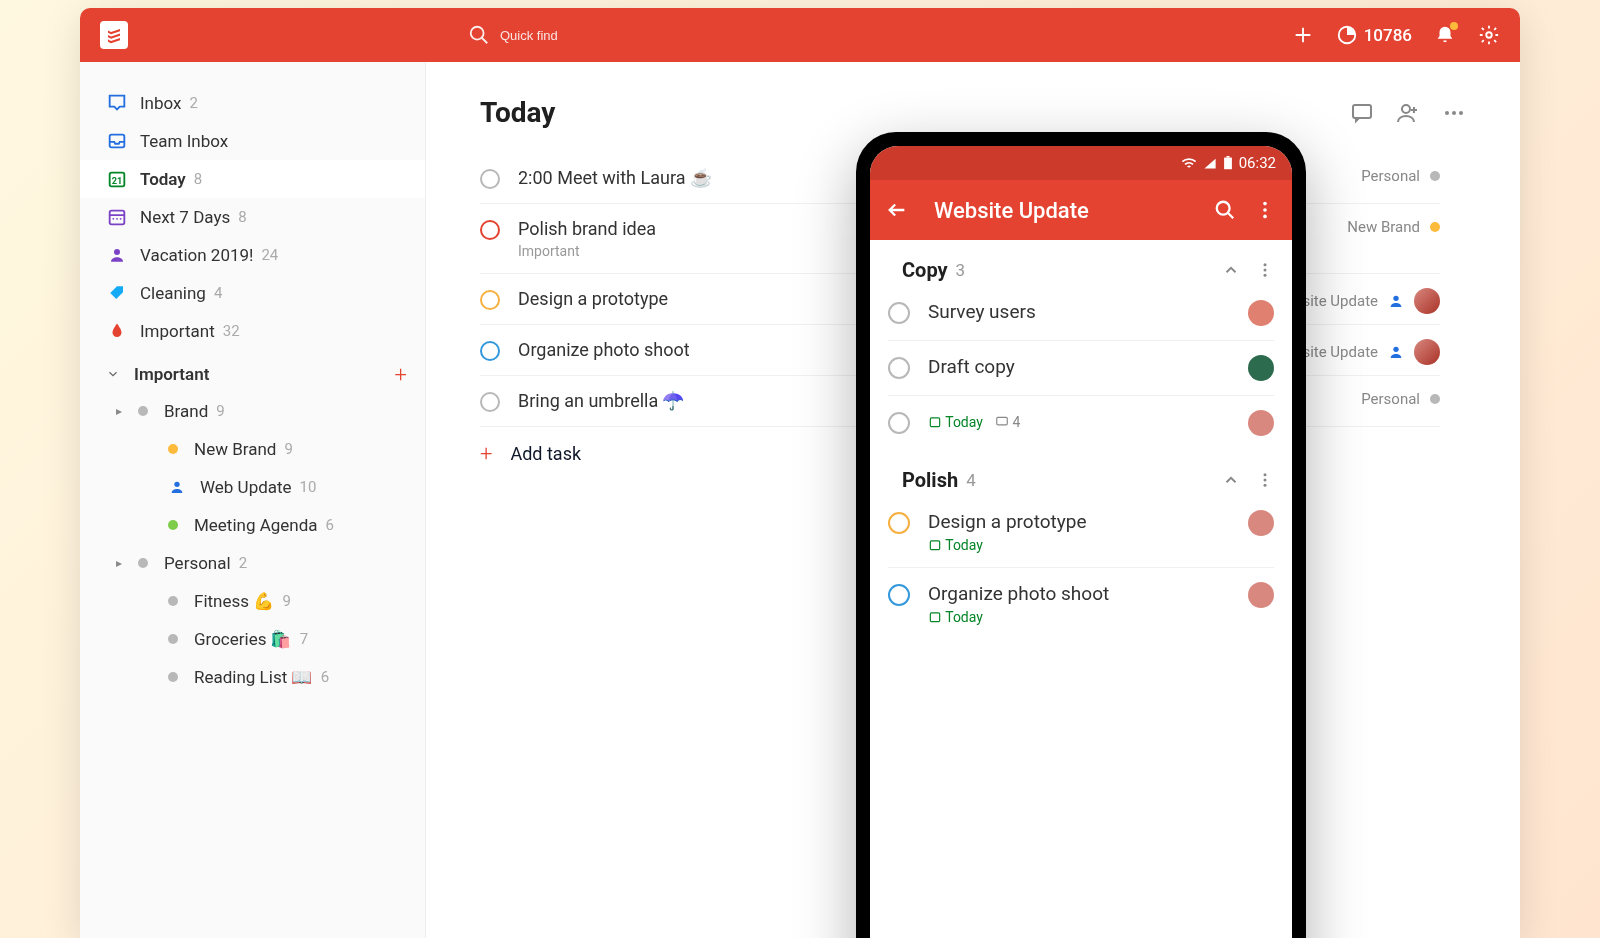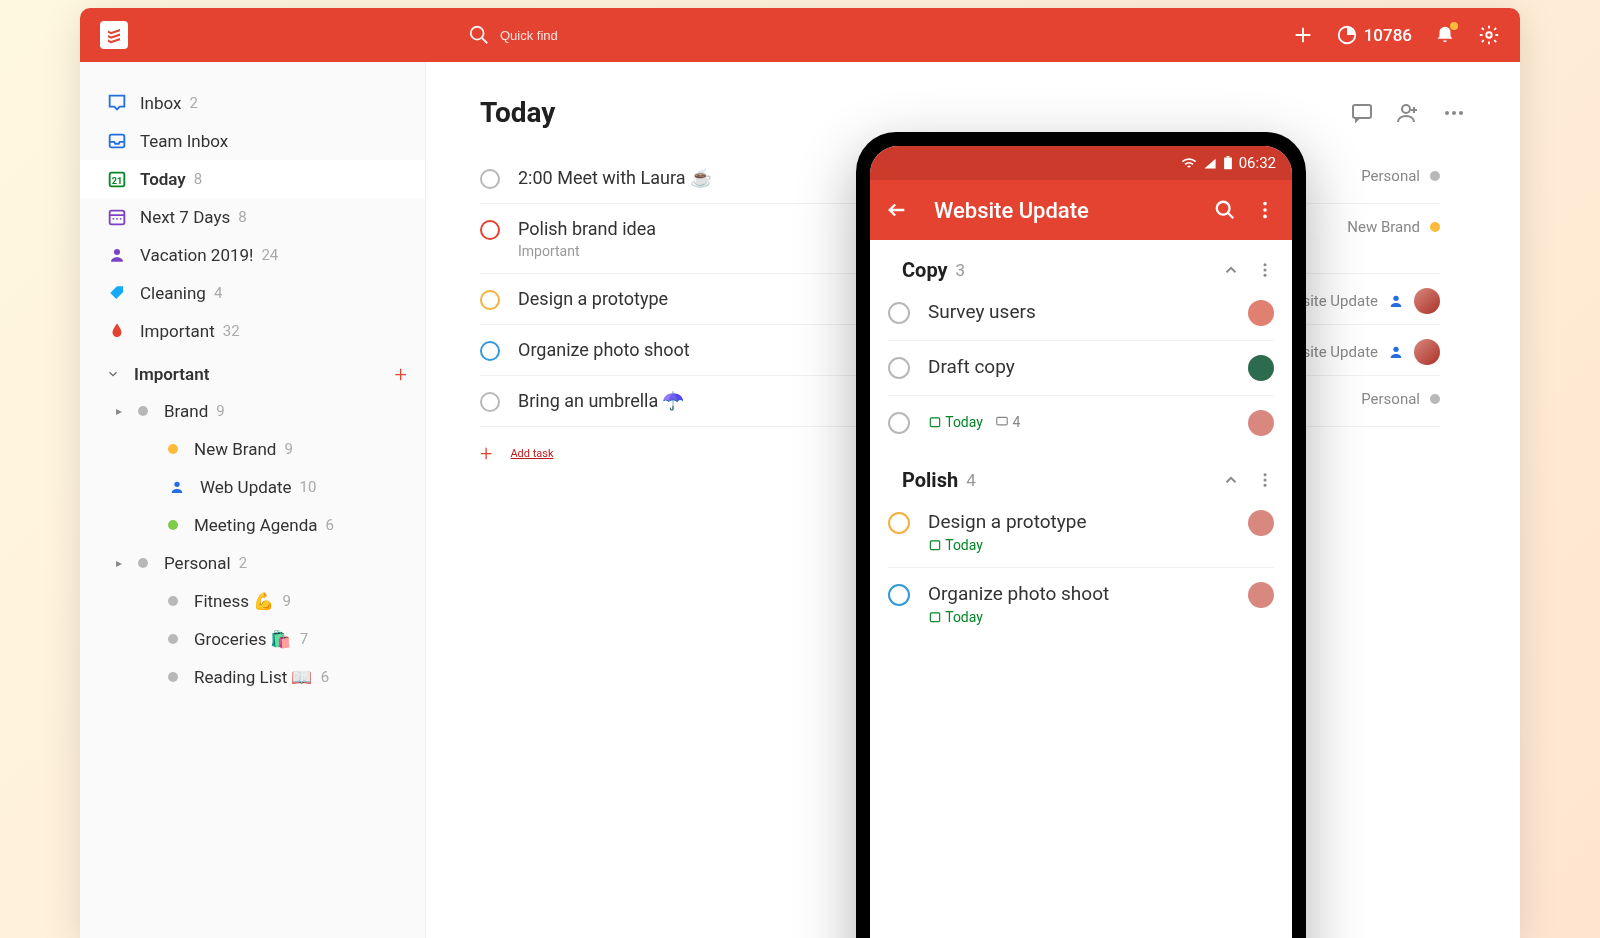--- a/index.html
+++ b/index.html
@@ -51,21 +51,21 @@
 .task-row { display: flex; align-items: flex-start; padding: 14px 0; border-bottom: 1px solid #f0f0f0; position: relative; }
 .task-checkbox { width: 20px; height: 20px; border-radius: 50%; border: 2px solid #999; margin-right: 18px; flex-shrink: 0; margin-top: 2px; }
 .task-content { flex: 1; }
 .task-title { font-size: 18px; color: #333; }
 .task-sub { font-size: 14px; color: #999; margin-top: 4px; }
 .task-meta { display: flex; align-items: center; gap: 10px; color: #888; font-size: 15px; position: absolute; right: 0; }
 .task-meta .dot-sm { width: 10px; height: 10px; border-radius: 50%; }
 .avatar { width: 26px; height: 26px; border-radius: 50%; background: linear-gradient(135deg, #d98880, #a93226); }
 .add-task-row { display: flex; align-items: center; padding: 14px 0; cursor: pointer; }
 .add-task-row .plus-add { color: #e44332; font-size: 22px; margin-right: 18px; font-weight: 300; }
-.add-task-row span.lbl { color: #b91c1c; font-size: 11px; text-decoration: underline; }
+.add-task-row span.lbl { color: #0f172a; font-size: 18px; }
 .person-sm { width: 16px; height: 16px; display: inline-block; }
 
 
 .phone { position: absolute; left: 430px; top: 70px; width: 450px; height: 900px; background: #000; border-radius: 40px; padding: 14px; box-shadow: 0 20px 60px rgba(0,0,0,0.3); }
 .phone-screen { width: 100%; height: 100%; background: #fff; border-radius: 28px; overflow: hidden; display: flex; flex-direction: column; }
 .phone-statusbar { height: 34px; background: #cc3a2c; color: #fff; display: flex; align-items: center; justify-content: flex-end; padding: 0 16px; gap: 6px; font-size: 15px; }
 .phone-header { height: 60px; background: #e44332; color: #fff; display: flex; align-items: center; padding: 0 16px; gap: 18px; }
 .phone-header .back-ic, .phone-header .search-ic, .phone-header .more-ic { cursor: pointer; }
 .phone-header .title { flex: 1; font-size: 22px; font-weight: 500; margin-left: 8px; }
 .phone-body { flex: 1; overflow-y: auto; background: #fff; }

